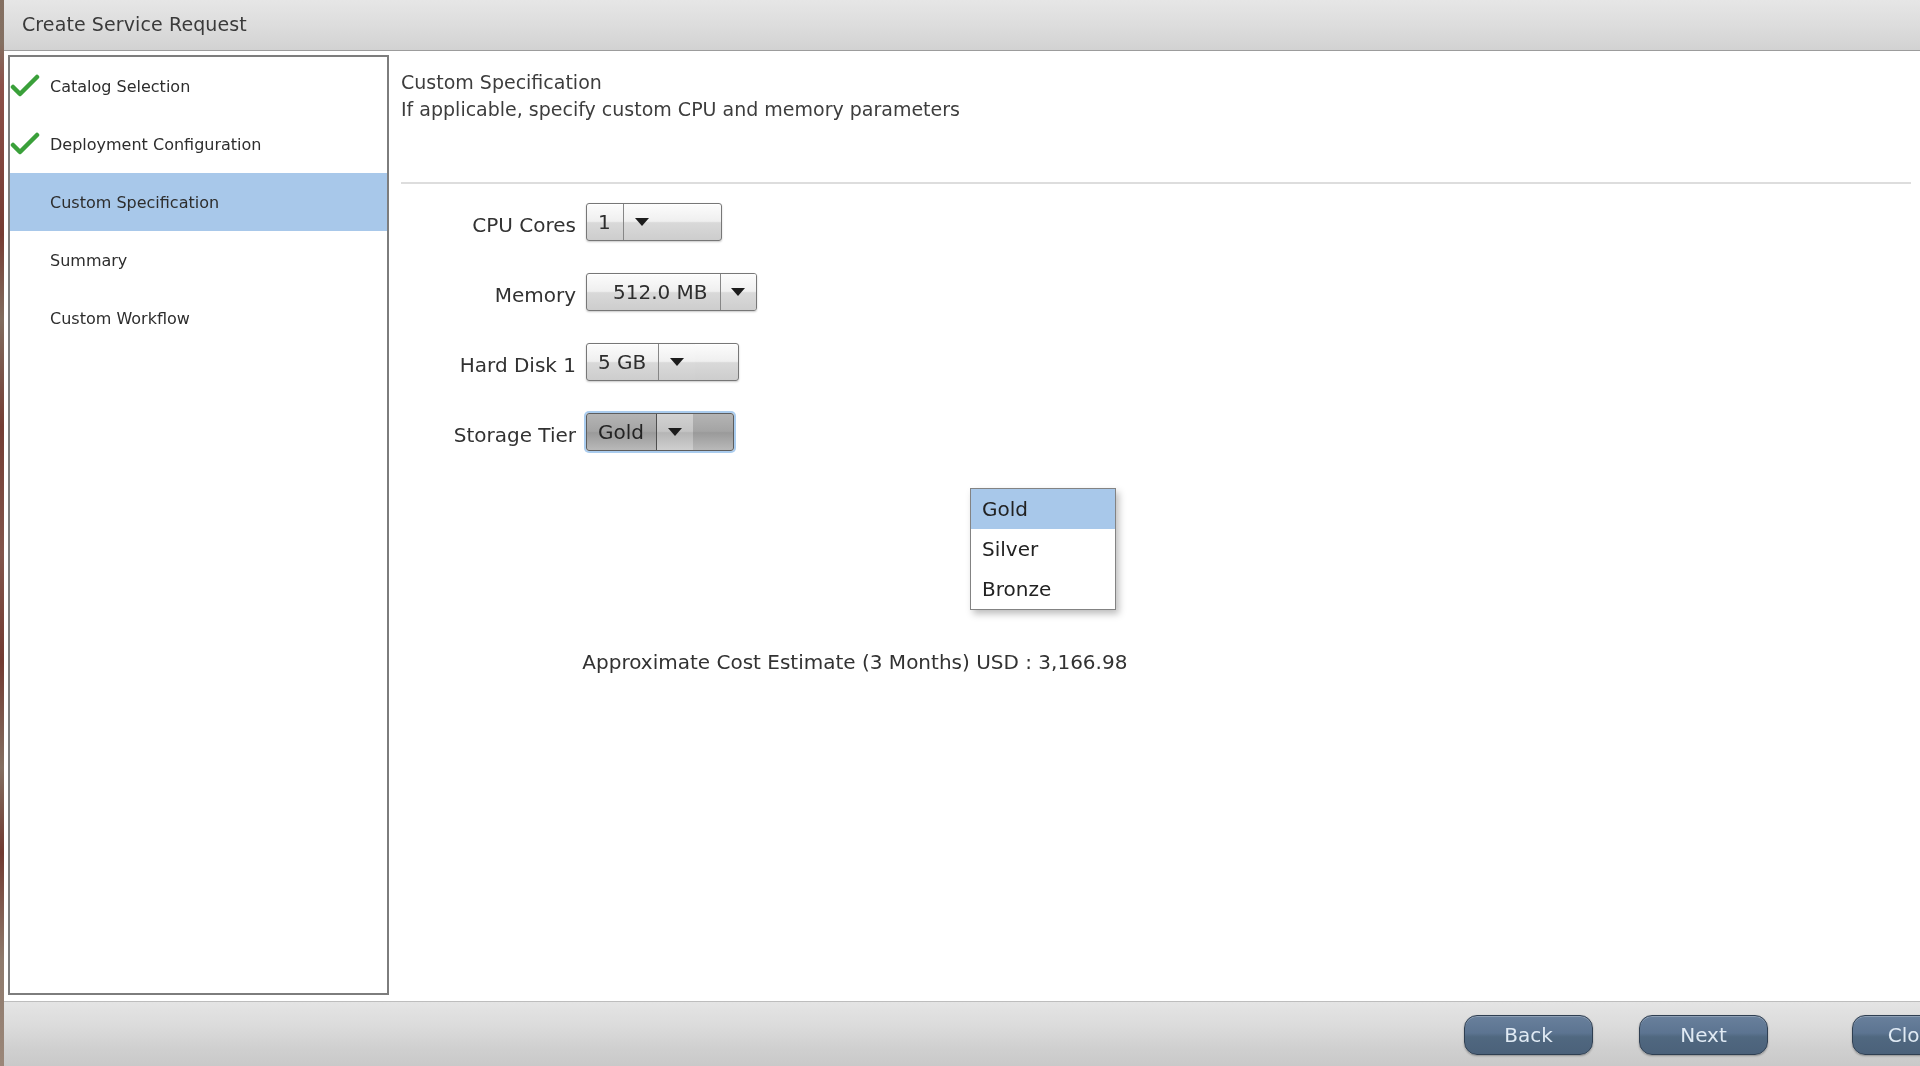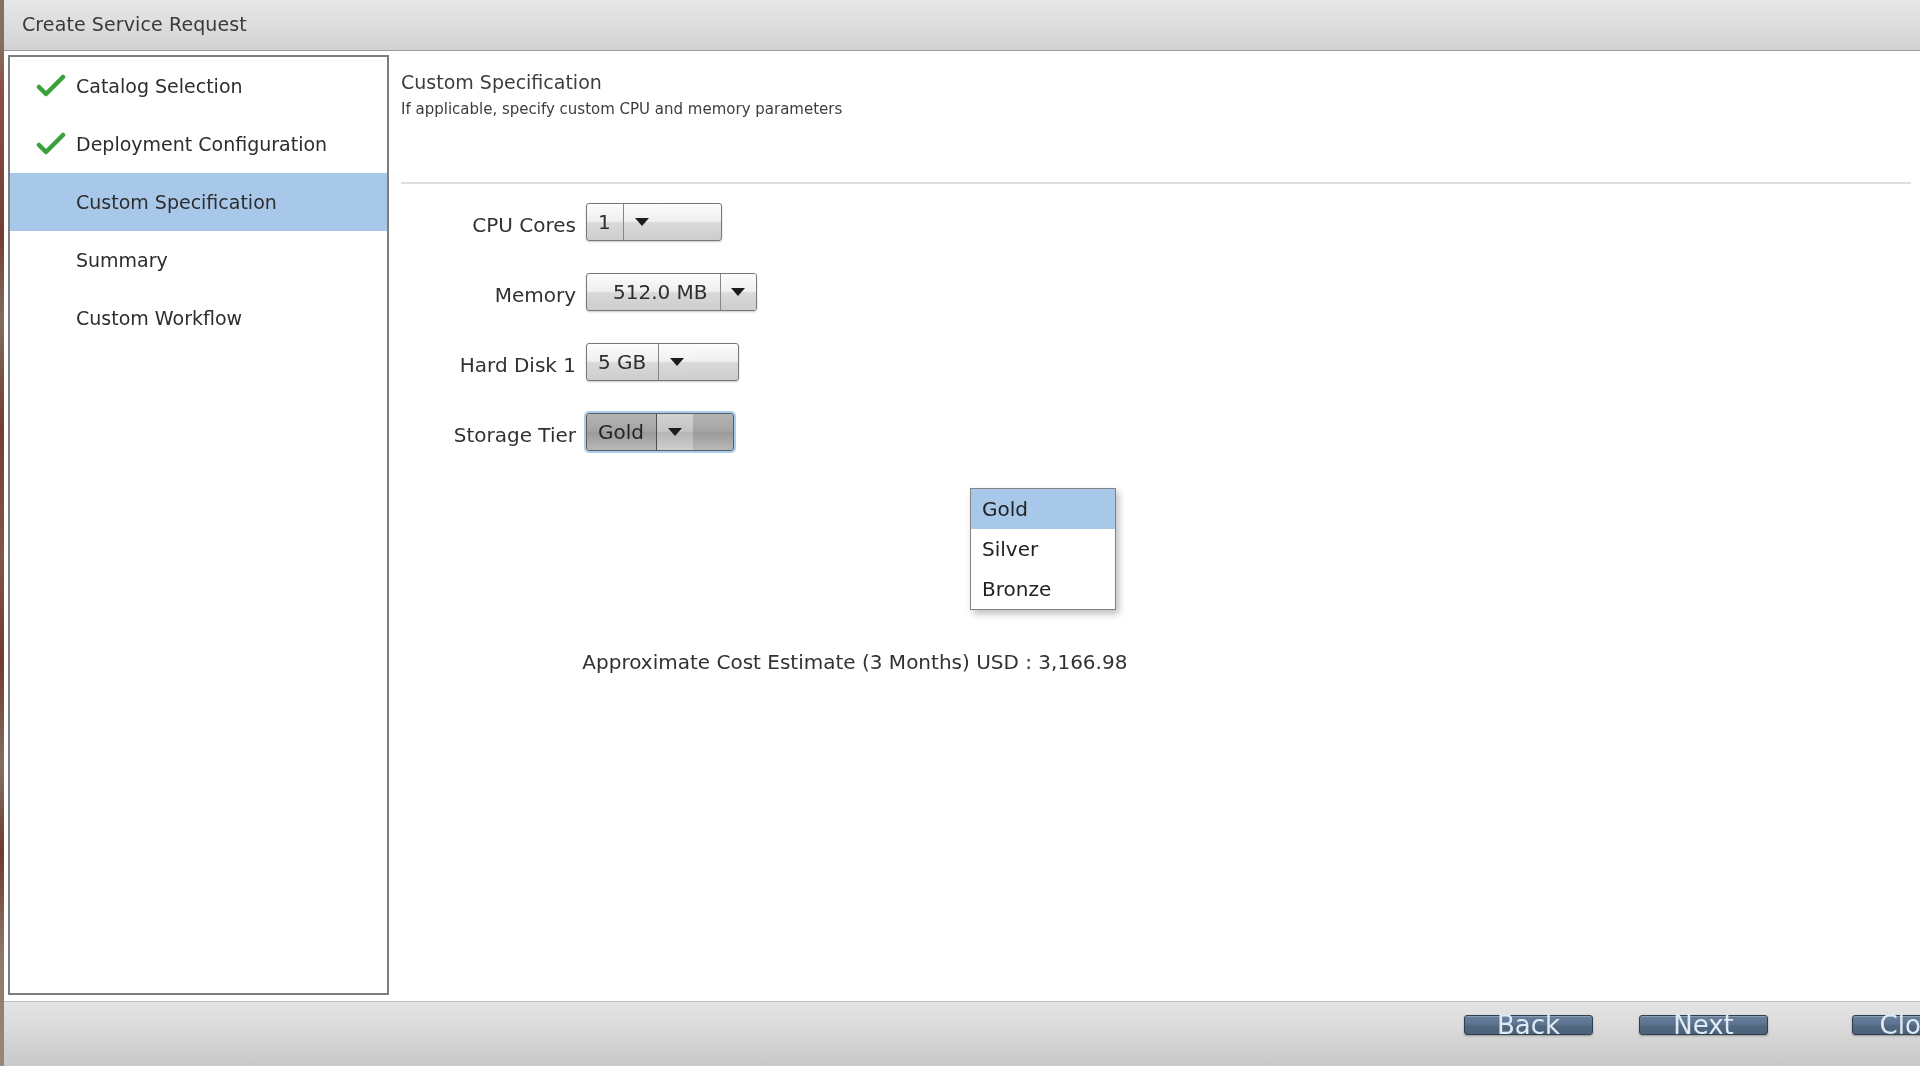--- a/index.html
+++ b/index.html
@@ -63,22 +63,21 @@
     left: 4px; top: 4px;
     width: 381px; height: 940px;
     background: #ffffff;
     border: 2px solid #7d7d7d;
   }
   .nav-item {
     position: relative;
     height: 58px;
     display: flex;
     align-items: center;
-    padding-left: 26px;
-    font-size: 19px;
+    font-size: 16px;
     color: #2d2d2d;
     white-space: nowrap;
   }
   .nav-item.selected { background: #a8c8ea; }
   .nav-check {
     width: 38px;
     display: inline-flex;
     align-items: center;
     flex: 0 0 38px;
   }
@@ -97,21 +96,21 @@
     position: absolute;
     left: 8px; top: 14px;
     width: 1500px;
   }
   #main-header .head-title {
     font-size: 19px;
     color: #3d3d3d;
     line-height: 27px;
   }
   #main-header .head-sub {
-    font-size: 15px;
+    font-size: 19px;
     color: #3d3d3d;
     line-height: 27px;
   }
   #head-rule {
     position: absolute;
     left: 8px; top: 127px;
     width: 1510px; height: 2px;
     background: #dddddd;
   }
 
@@ -227,26 +226,26 @@
   #footer {
     position: absolute;
     left: 4px; top: 1001px;
     width: 1916px; height: 65px;
     background: linear-gradient(180deg, #e4e4e4 0%, #dcdcdc 35%, #cfcfcf 75%, #c9c9c9 100%);
     border-top: 1px solid #bdbdbd;
   }
   .btn {
     position: absolute;
     top: 13px;
-    height: 20px;
+    height: 40px;
     border: 1px solid #2f3f52;
-    border-radius: 3px;
+    border-radius: 13px;
     background: linear-gradient(180deg, #69809c 0%, #5c7491 45%, #506880 55%, #4b617a 100%);
     color: #e0eaf4;
-    font-size: 26px;
+    font-size: 20px;
     display: flex;
     align-items: center;
     justify-content: center;
     box-shadow: 0 1px 0 rgba(255,255,255,.25) inset, 0 1px 2px rgba(0,0,0,.3);
     cursor: default;
   }
   #btn-back  { left: 1460px; width: 129px; }
   #btn-next  { left: 1623px; width: 129px; margin-left: 12px; }
   #btn-close { left: 1848px; width: 126px; }
 </style>

